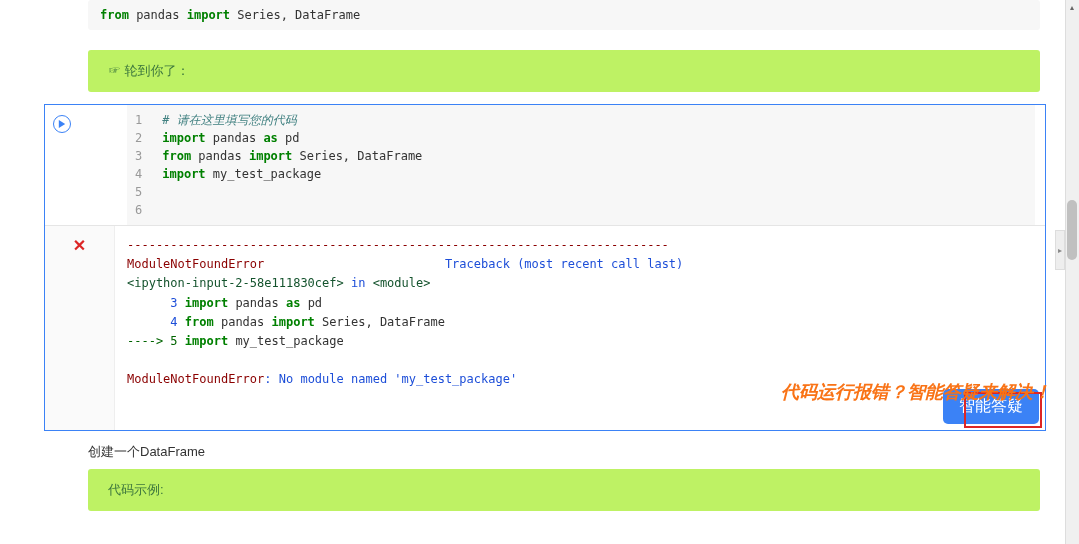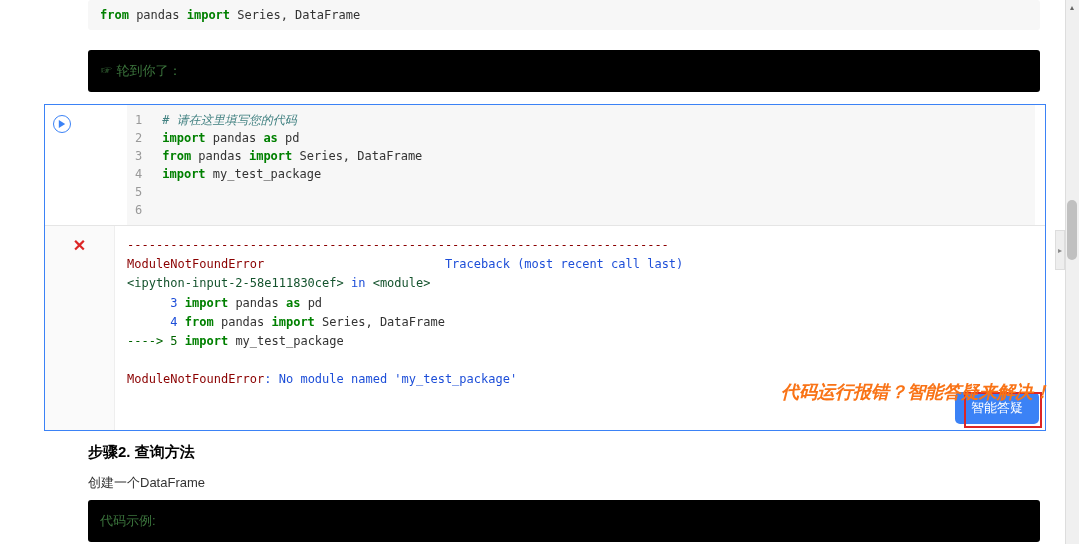--- a/index.html
+++ b/index.html
@@ -23,25 +23,25 @@
       margin-left: 48px;
       margin-right: 10px;
       padding: 6px 12px;
       margin-bottom: 20px;
       font-family: Consolas, Monaco, monospace;
       font-size: 12px;
       line-height: 1.5;
     }
     .code-block .kw-green { color: #008000; font-weight: bold; }
     .green-banner {
-      background: #000000;
+      background: #bef264;
       border-radius: 3px;
       margin-left: 48px;
       margin-right: 10px;
-      padding: 12px 12px;
+      padding: 12px 20px;
       margin-bottom: 12px;
       color: #3c763d;
       font-size: 13px;
     }
     .cell-container {
       border: 1px solid #3b82f6;
       margin: 0 4px 12px 4px;
       position: relative;
       background: #fff;
     }
@@ -117,21 +117,21 @@
     .tb-arrow { color: #006400; }
     .output-body pre { white-space: pre; }
     .smart-qa-btn {
       position: absolute;
       right: 6px;
       bottom: 6px;
       background: #3b82f6;
       color: #fff;
       border: none;
       padding: 7px 16px;
-      font-size: 13px;
+      font-size: 16px;
       border-radius: 5px;
       cursor: pointer;
     }
     .red-highlight-box {
       position: absolute;
       right: 3px;
       bottom: 2px;
       width: 78px;
       height: 36px;
       border: 2.5px solid #dc2626;
@@ -255,21 +255,20 @@
 <span class="tb-text">      4 </span><span class="tb-kw">from</span><span> pandas </span><span class="tb-kw">import</span><span> Series, DataFrame</span>
 <span class="tb-arrow">----&gt; 5 </span><span class="tb-kw">import</span><span> my_test_package</span>
 
 <span class="tb-error-name">ModuleNotFoundError</span><span class="tb-text">: No module named 'my_test_package'</span></pre>
         <button class="smart-qa-btn">智能答疑</button>
         <div class="red-highlight-box"></div>
       </div>
     </div>
   </div>
 
-  <div class="section-heading">步骤2. 查询方法</div>
   <div class="section-text">创建一个DataFrame</div>
 
   <div class="green-banner">
     <span>代码示例:</span>
   </div>
 
 </div>
 
 <div class="orange-annotation">代码运行报错？智能答疑来解决！</div>
 

